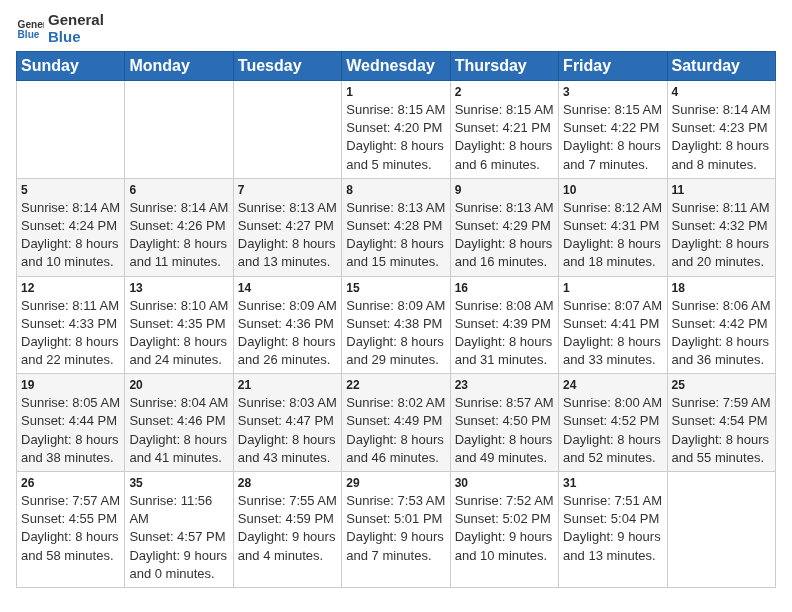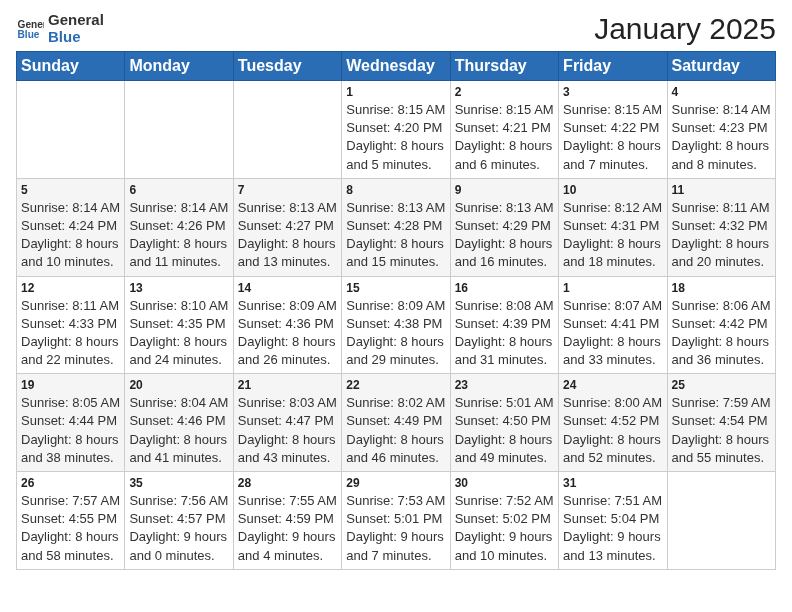--- a/index.html
+++ b/index.html
@@ -92,21 +92,20 @@
         <text x="2" y="30" font-size="13" font-weight="bold" fill="#2a6db5" font-family="Arial">Blue</text>
         <polygon points="28,10 36,18 28,10" fill="#2a6db5"></polygon>
         <path d="M30 8 Q36 12 34 20 Q36 10 30 8Z" fill="#2a6db5"></path>
       </svg>
       <div>
         <div style="font-size:15px;font-weight:bold;color:#333;line-height:1.1;">General</div>
         <div style="font-size:15px;font-weight:bold;color:#2a6db5;line-height:1.1;">Blue</div>
       </div>
     </div>
     <div class="title-block">
-      <div class="main-title">January 2025</div>
     </div>
   </div>
 
   <table>
     <thead>
       <tr>
       <th>Sunday</th>
           <th>Monday</th>
           <th>Tuesday</th>
           <th>Wednesday</th>
@@ -275,21 +274,21 @@
           </td>
           <td>
             <span class="day-num">22</span>
             <div class="cell-text" style="white-space: pre-line;">Sunrise: 8:02 AM
 Sunset: 4:49 PM
 Daylight: 8 hours
 and 46 minutes.</div>
           </td>
           <td>
             <span class="day-num">23</span>
-            <div class="cell-text" style="white-space: pre-line;">Sunrise: 5:01 AM
+            <div class="cell-text" style="white-space: pre-line;">Sunrise: 8:57 AM
 Sunset: 4:50 PM
 Daylight: 8 hours
 and 49 minutes.</div>
           </td>
           <td>
             <span class="day-num">24</span>
             <div class="cell-text" style="white-space: pre-line;">Sunrise: 8:00 AM
 Sunset: 4:52 PM
 Daylight: 8 hours
 and 52 minutes.</div>
@@ -305,21 +304,21 @@
         <tr>
           <td>
             <span class="day-num">26</span>
             <div class="cell-text" style="white-space: pre-line;">Sunrise: 7:57 AM
 Sunset: 4:55 PM
 Daylight: 8 hours
 and 58 minutes.</div>
           </td>
           <td>
             <span class="day-num">35</span>
-            <div class="cell-text" style="white-space: pre-line;">Sunrise: 7:56 AM
+            <div class="cell-text" style="white-space: pre-line;">Sunrise: 11:56 AM
 Sunset: 4:57 PM
 Daylight: 9 hours
 and 0 minutes.</div>
           </td>
           <td>
             <span class="day-num">28</span>
             <div class="cell-text" style="white-space: pre-line;">Sunrise: 7:55 AM
 Sunset: 4:59 PM
 Daylight: 9 hours
 and 4 minutes.</div>

